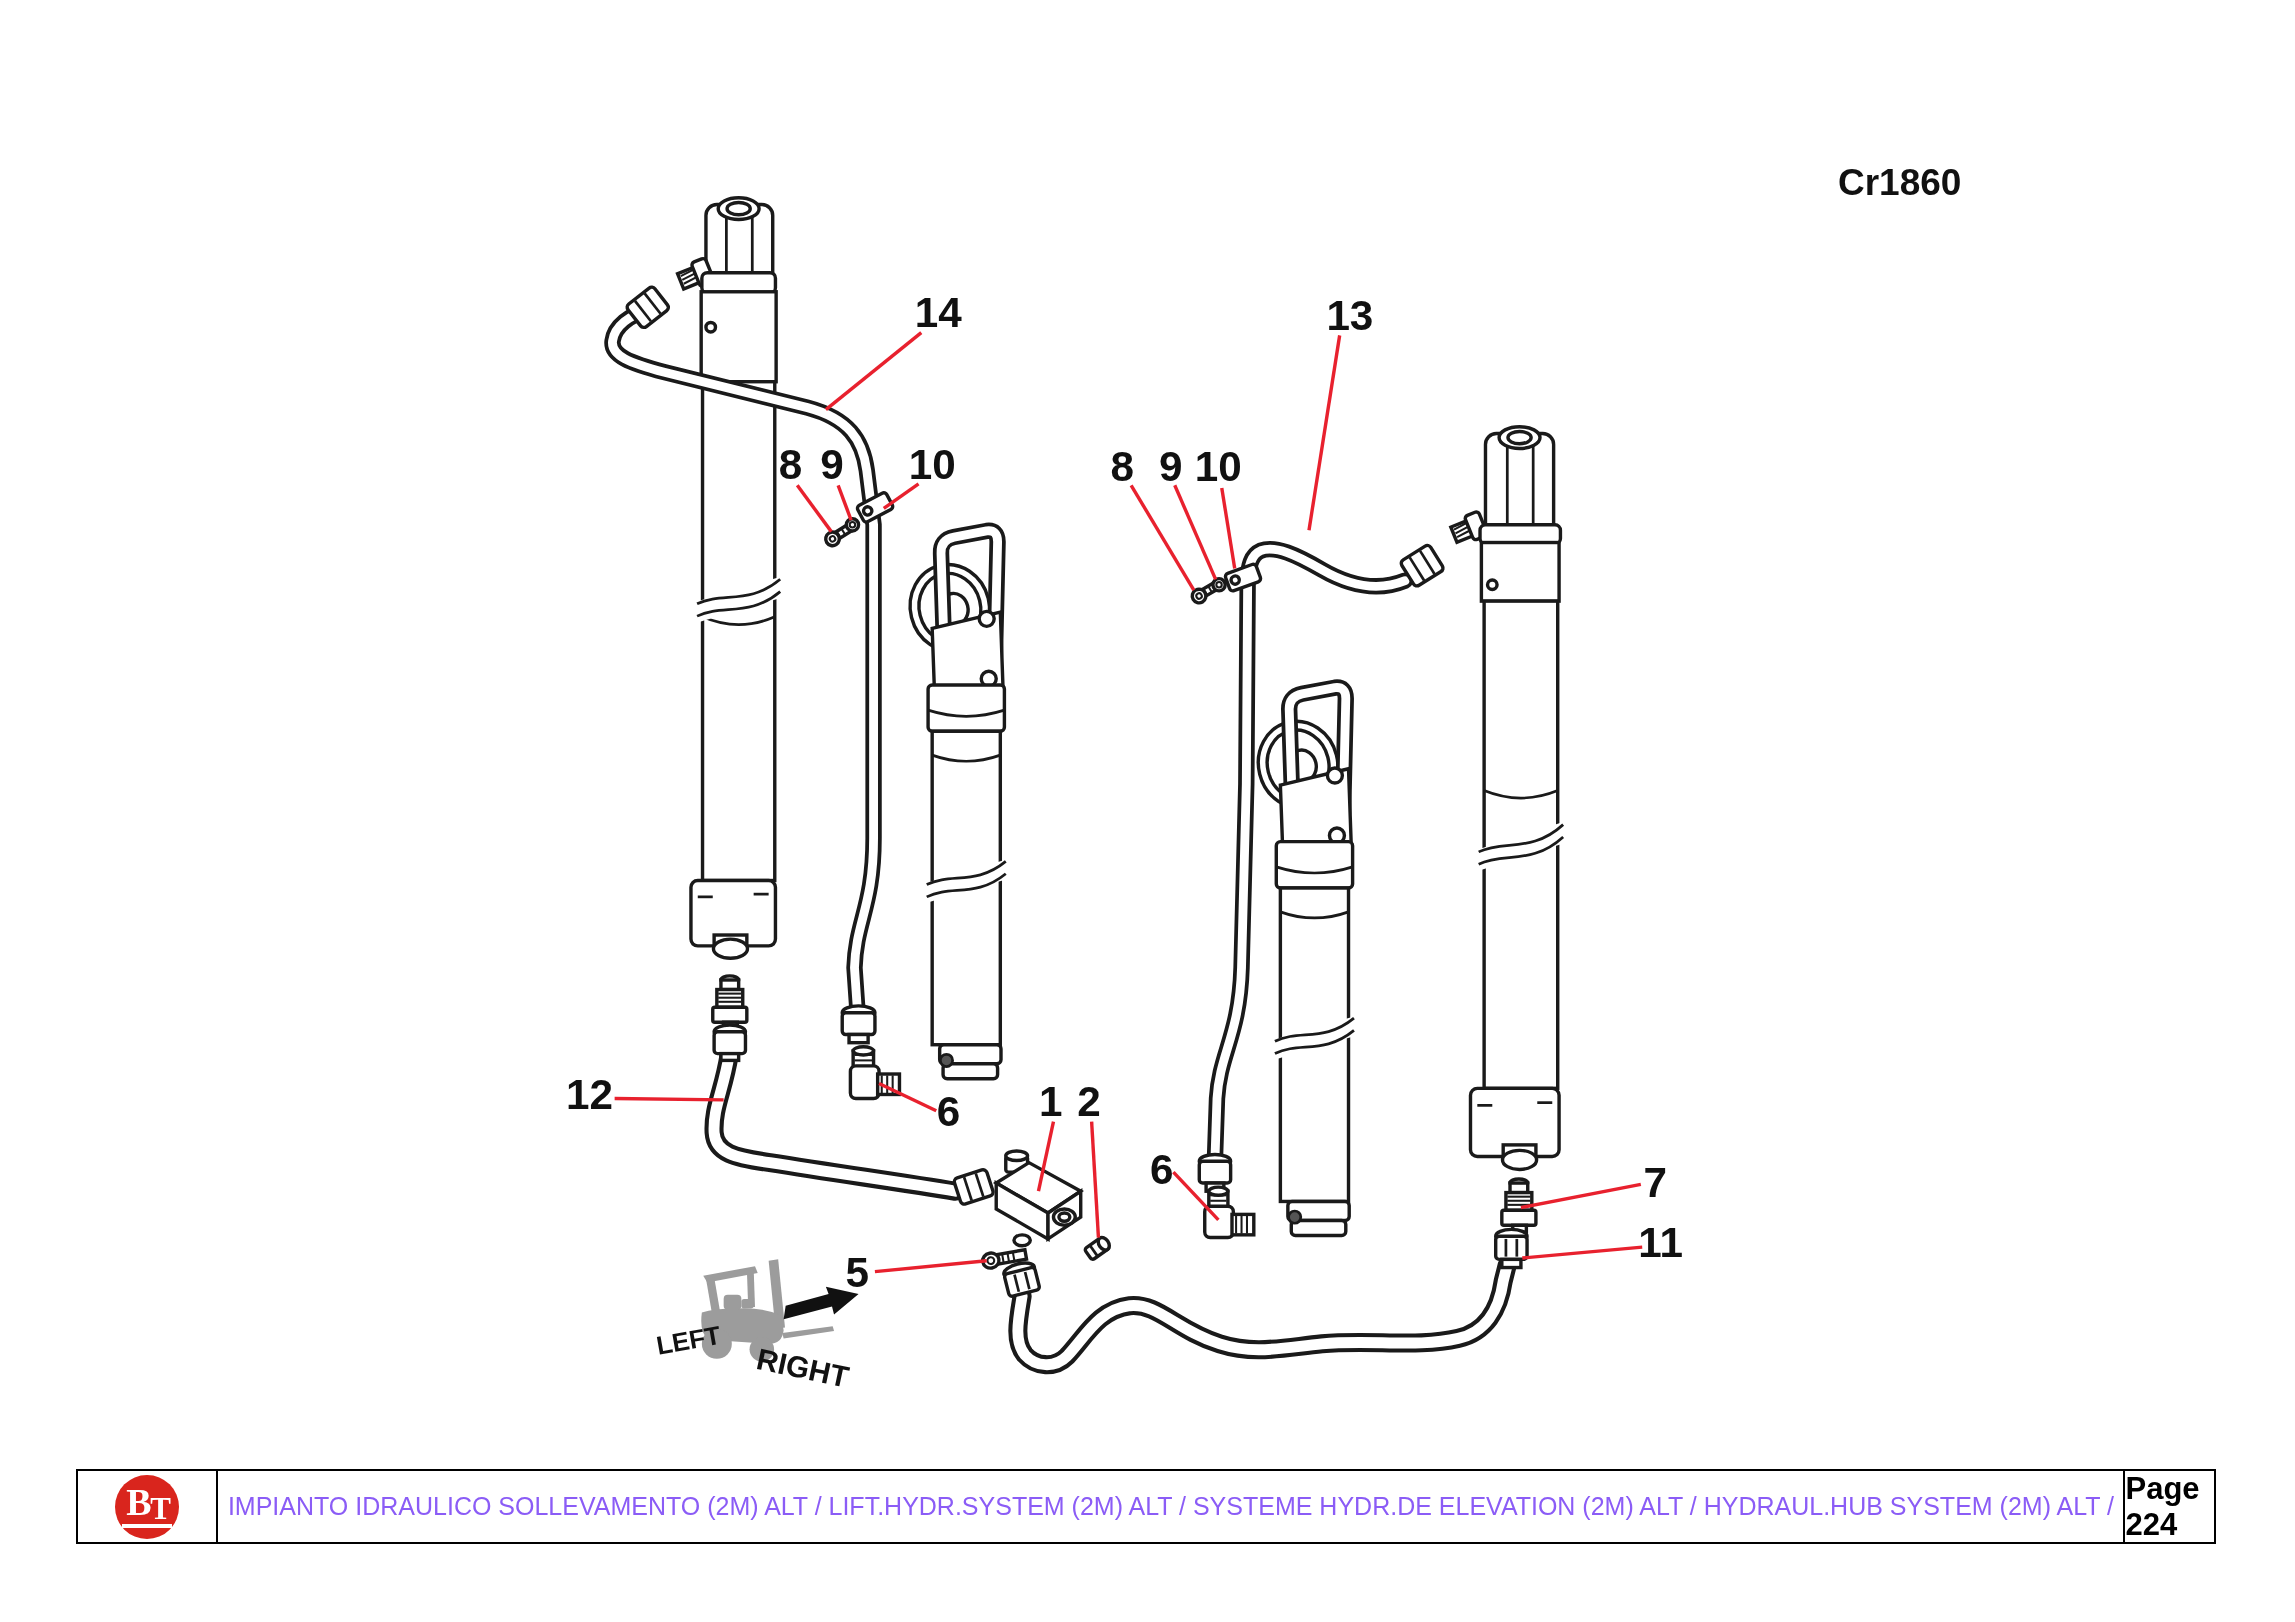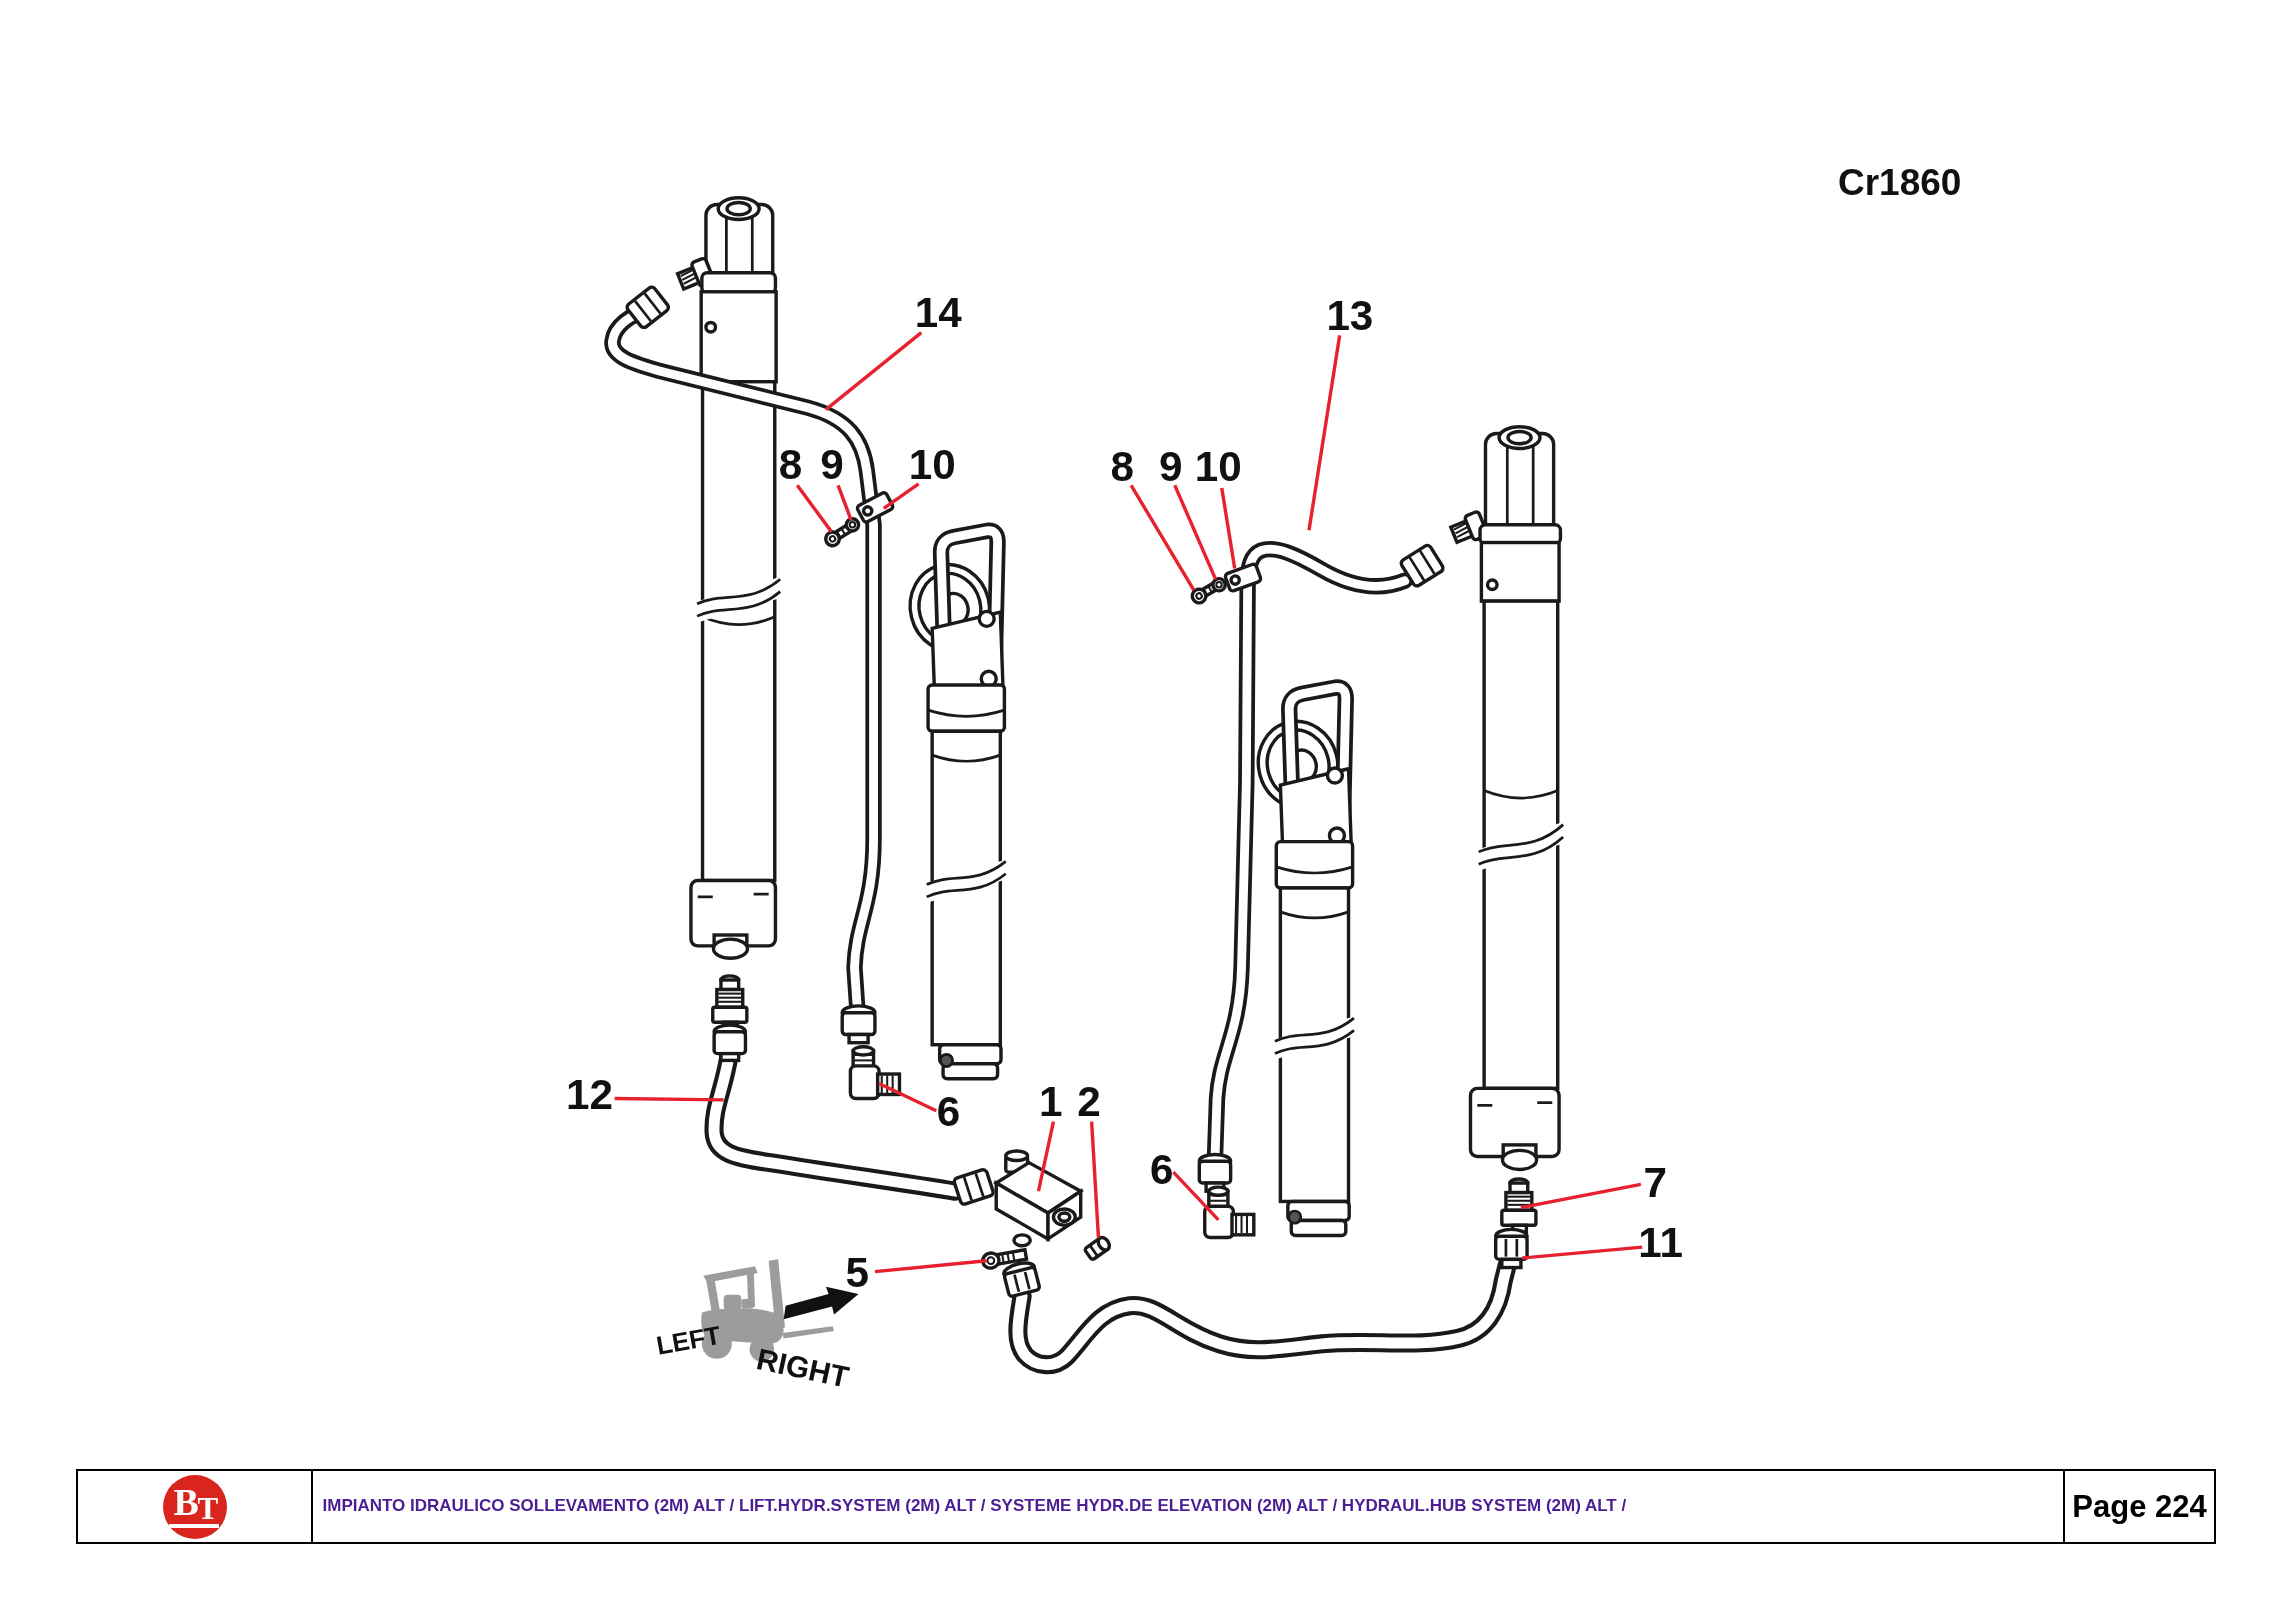--- a/index.html
+++ b/index.html
@@ -14,21 +14,21 @@
   .tubeO{fill:none;stroke:#1a1a1a;stroke-width:24;stroke-linecap:round;stroke-linejoin:round;}
   .tubeI{fill:none;stroke:#fff;stroke-width:13;stroke-linecap:round;stroke-linejoin:round;}
   .hoseO{fill:none;stroke:#1a1a1a;stroke-width:28;stroke-linecap:round;stroke-linejoin:round;}
   .hoseI{fill:none;stroke:#fff;stroke-width:16;stroke-linecap:round;stroke-linejoin:round;}
   #code{position:absolute;left:1838px;top:162px;font-size:37px;font-weight:bold;color:#111;}
   
   #footer{position:absolute;left:76px;top:1469px;width:2140px;height:75px;
           border:2.7px solid #000;box-sizing:border-box;display:flex;align-items:stretch;background:#fff;}
   #footer .logoCell{width:233px;border-right:2px solid #000;display:flex;align-items:center;justify-content:center;position:relative;}
   #footer .descCell{flex:1;border-right:2px solid #000;display:flex;flex-direction:column;justify-content:center;padding:0 9.5px;}
-  #footer .descCell div{font-weight:bold;font-size:17px;line-height:24.5px;color:#4c1d95;white-space:nowrap;}
+  #footer .descCell div{font-weight:normal;font-size:25px;line-height:24.5px;color:#8b5cf6;white-space:nowrap;}
   #footer .pageCell{width:149px;display:flex;align-items:center;justify-content:center;font-weight:bold;font-size:31px;color:#000;}
   .btlogo{position:relative;width:64px;height:64px;border-radius:50%;background:#d9251d;}
   .btlogo .b{position:absolute;left:11px;top:5.5px;color:#fff;font-family:"Liberation Serif",serif;font-weight:bold;font-size:38px;}
   .btlogo .t{position:absolute;left:35px;top:16.4px;color:#fff;font-family:"Liberation Serif",serif;font-weight:bold;font-size:31px;}
   .btlogo .bar{position:absolute;left:6.8px;top:49px;width:50px;height:4.8px;background:#fff;}
 </style>
 </head>
 <body>
 
 <div id="page">

